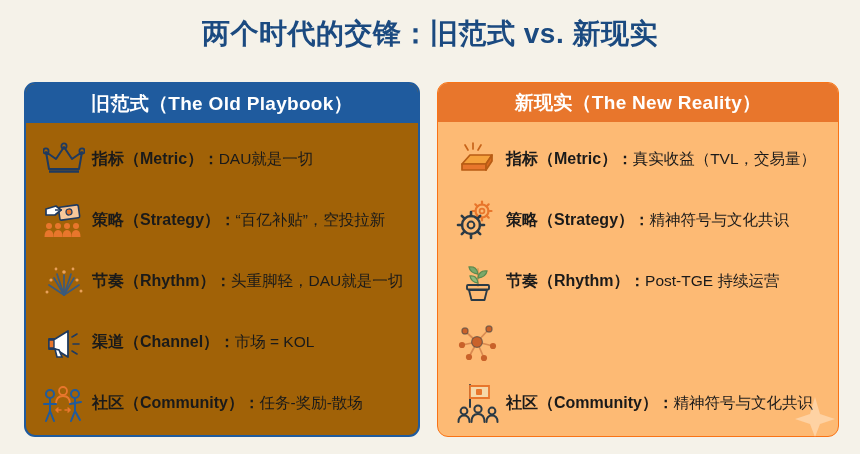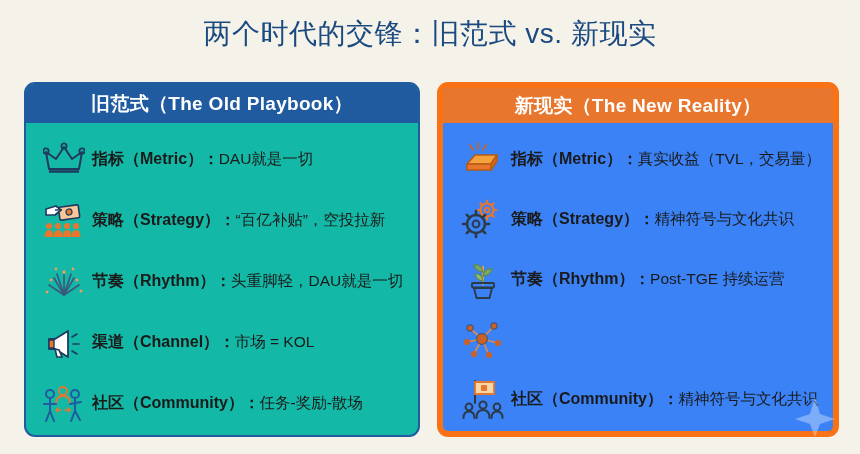--- a/index.html
+++ b/index.html
@@ -12,21 +12,21 @@
 
   body {
     background: #f5f2e9;
     font-family: "Liberation Sans", "DejaVu Sans", sans-serif;
     position: relative;
   }
 
   #page-title {
     text-align: center;
     font-size: 28px;
-    font-weight: normal;
+    font-weight: bold;
     color: #1b4a80;
     letter-spacing: 0.5px;
     padding-top: 17px;
     line-height: 1.2;
     white-space: nowrap;
   }
 
   #panels {
     position: absolute;
     top: 82px;
@@ -43,29 +43,29 @@
     overflow: hidden;
     display: flex;
     flex-direction: column;
   }
 
   .panel-old {
     margin-left: 24px;
     width: 396px;
     height: 355px;
     border: 2px solid #1f5b9e;
-    background: #14b8a6;
+    background: #a16207;
   }
 
   .panel-new {
     margin-left: 17px;
     width: 402px;
     height: 355px;
-    border: 6px solid #f97316;
-    background: #3b82f6;
+    border: 1px solid #f97316;
+    background: #fdba74;
   }
 
   .panel-header {
     height: 39px;
     display: flex;
     align-items: center;
     justify-content: center;
     color: #ffffff;
     font-size: 19px;
     font-weight: bold;

